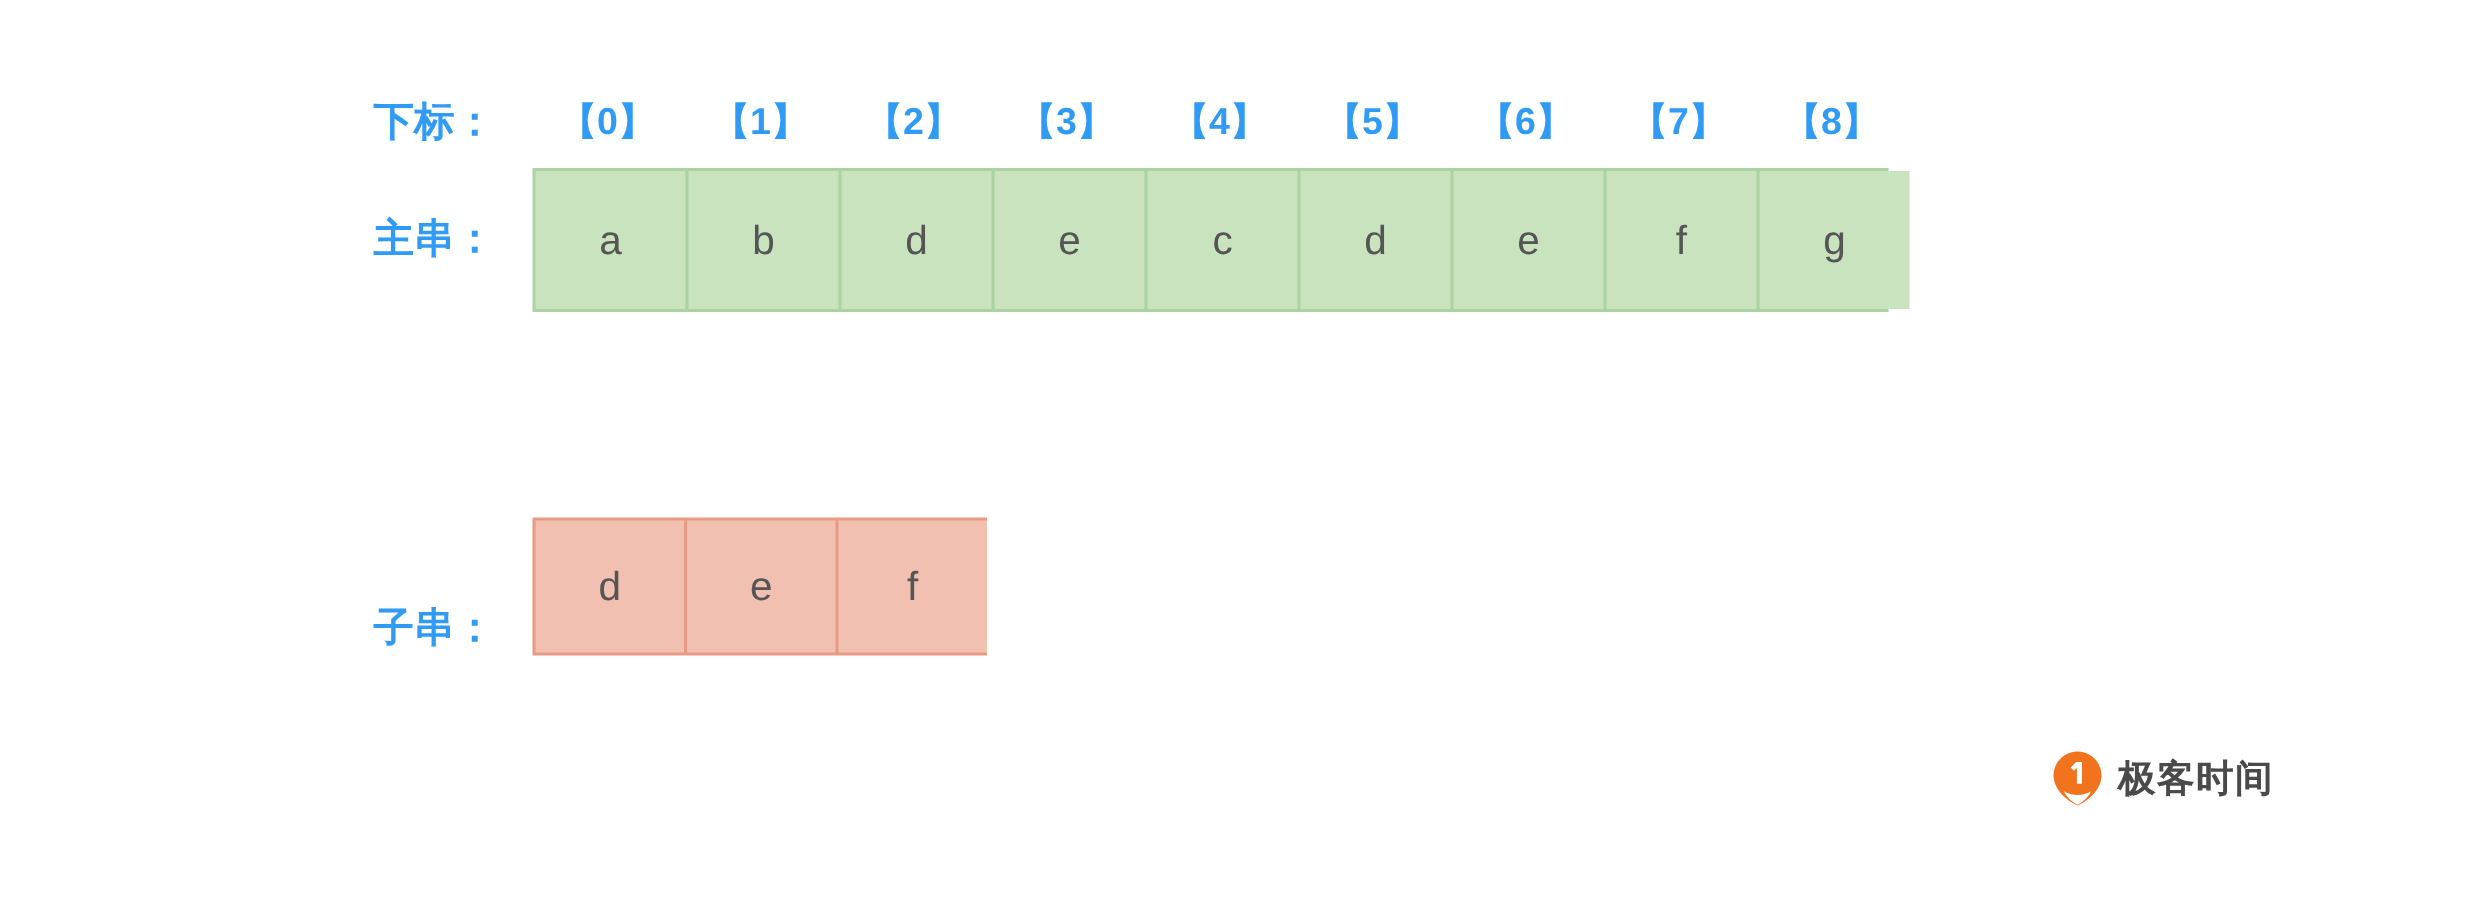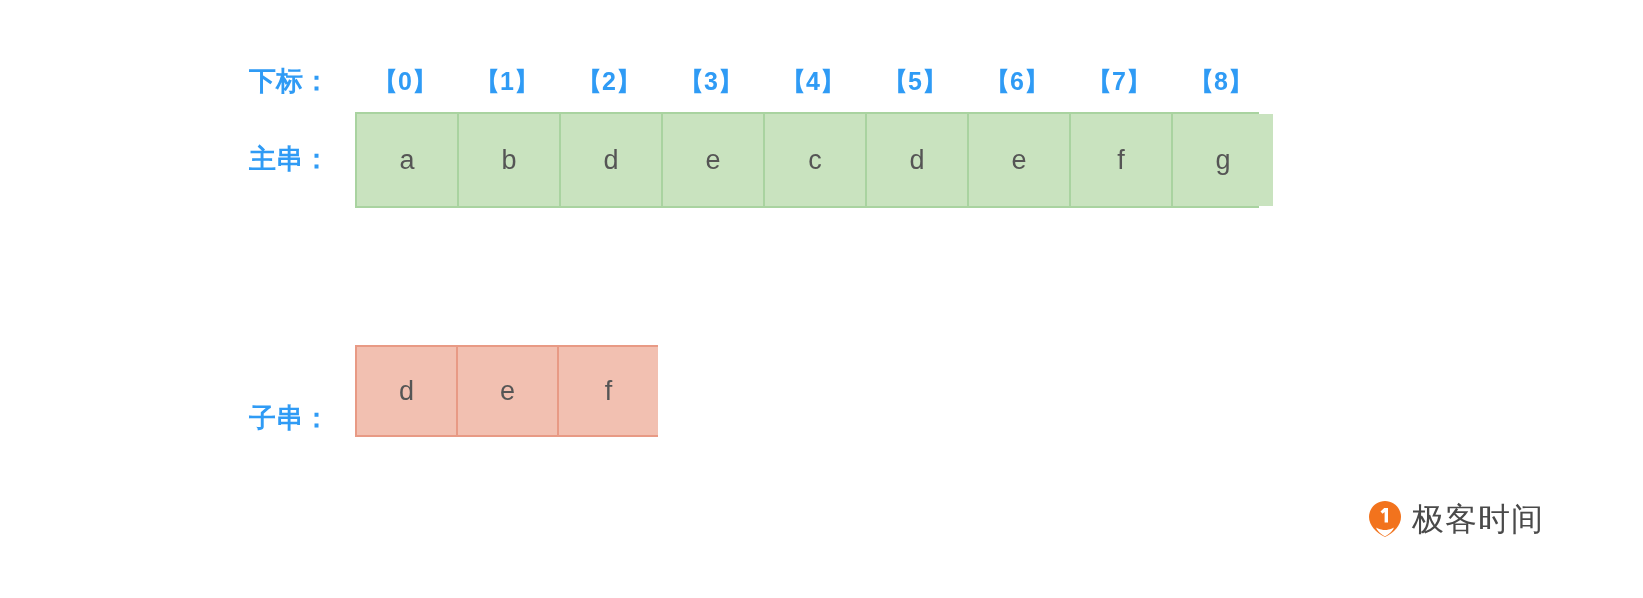--- a/index.html
+++ b/index.html
@@ -131,22 +131,22 @@
   #watermark {
     position: absolute;
     left: 1368px;
     top: 500px;
     display: flex;
     align-items: center;
     gap: 10px;
   }
   #watermark .wm-text {
     color: #4a4a4a;
-    font-size: 32px;
-    font-weight: 400;
+    font-size: 25px;
+    font-weight: 700;
     letter-spacing: 1px;
     line-height: 1;
     white-space: nowrap;
   }
 </style>
 </head>
 <body>
 
 <div id="stage">
 

